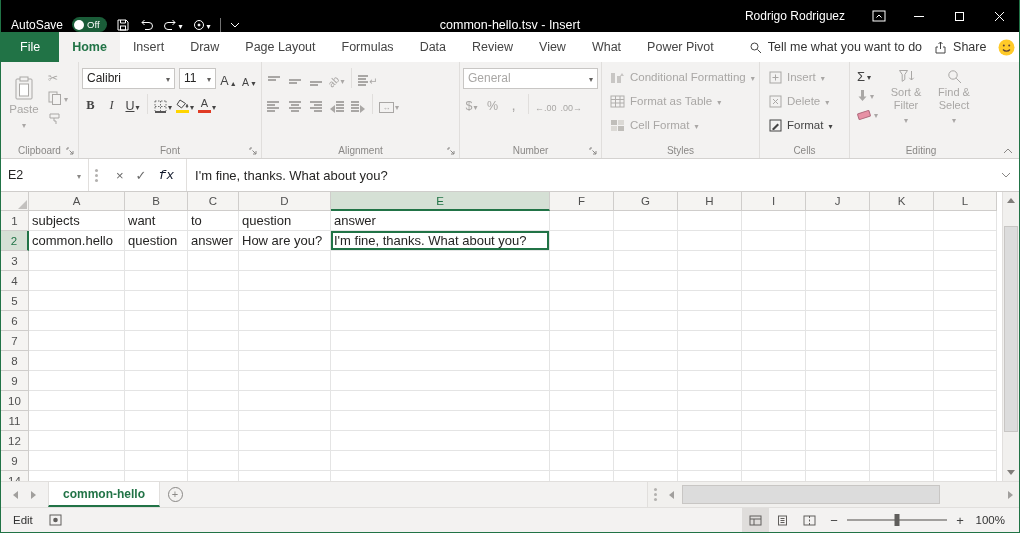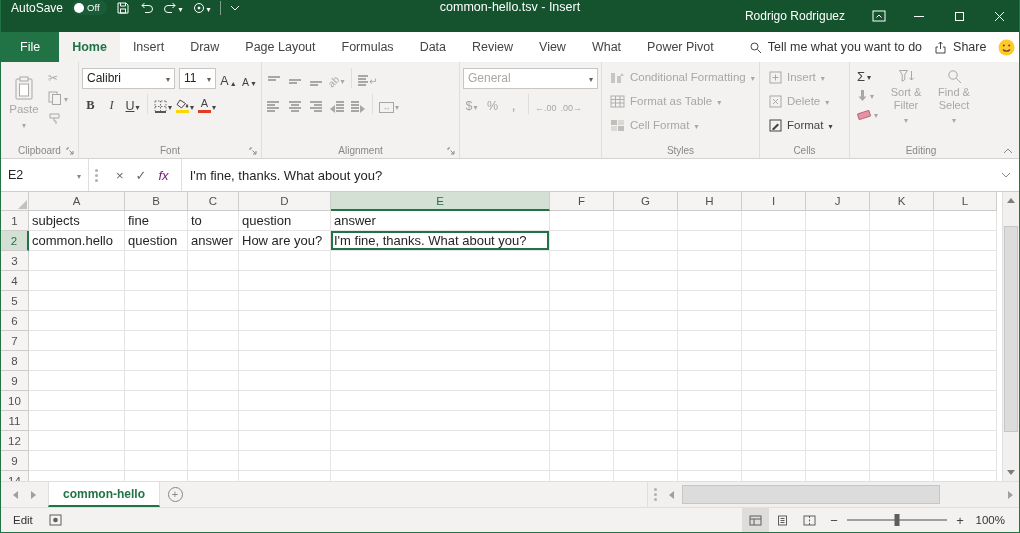--- a/index.html
+++ b/index.html
@@ -1,21 +1,21 @@
 <!DOCTYPE html>
 <html><head>
 <meta charset="utf-8">
 <style>
 *{box-sizing:border-box;margin:0;padding:0}
 html,body{width:1020px;height:533px;overflow:hidden}
 body{font-family:"Liberation Sans","DejaVu Sans",sans-serif;font-size:12px;color:#252423;background:#fff}
 .app{width:1020px;height:533px;display:flex;flex-direction:column;border:1px solid #217346;border-top:none}
 
 
-.titlebar{flex:0 0 32px;background:#14532d;color:#fff;display:flex;align-items:flex-start;position:relative}
+.titlebar{flex:0 0 32px;background:#000000;color:#fff;display:flex;align-items:flex-end;position:relative}
 .qat{display:flex;align-items:center;gap:9px;padding-left:10px;z-index:2}
 .autosave-label{font-size:12px;color:#fff}
 .toggle{display:flex;align-items:center;gap:3px;background:#1a5c38;border-radius:8px;height:15px;padding:0 7px 0 2px}
 .knob{width:10px;height:10px;border-radius:50%;background:#fff}
 .toggle-label{font-size:9.5px;color:#fff}
 .qat-sep{width:1px;height:14px;background:rgba(255,255,255,.45)}
 .qat-btn{display:flex;align-items:center;gap:1px}
 .title{position:absolute;left:0;right:0;text-align:center;font-size:12.5px;pointer-events:none;color:#fff}
 .tb-right{margin-left:auto;display:flex;align-items:center;height:100%;z-index:2}
 .user-name{font-size:12px;margin-right:14px}
@@ -74,21 +74,21 @@
 .ed-left{display:flex;flex-direction:column;gap:3px;padding:3px 2px 0}
 .edbig{width:48px;display:flex;flex-direction:column;align-items:center;justify-content:flex-start;text-align:center;font-size:11px;line-height:1.15;gap:2px;padding-top:4px}
 .collapse-ribbon{position:absolute;right:6px;bottom:4px;color:#8a8886}
 
 
 .formulabar{flex:0 0 33px;background:#fff;display:flex;align-items:stretch;border-bottom:1px solid #cfcdcb}
 .namebox{width:88px;border-right:1px solid #e1dfdd;display:flex;align-items:center;justify-content:space-between;padding:0 7px;font-size:12.5px}
 .namebox .caret{color:#8a8886}
 .fx-area{display:flex;align-items:center;gap:12px;padding:0 12px;border-right:1px solid #e1dfdd}
 .fx-btn{font-size:13px;color:#696969}
-.fx-glyph{font-family:Liberation Sans, sans-serif;font-style:italic;color:#701a75;font-size:13px}
+.fx-glyph{font-family:Liberation Mono, monospace;font-style:italic;color:#0f172a;font-size:13px}
 .f-content{flex:1;display:flex;align-items:center;padding-left:8px;font-size:13px;white-space:nowrap;overflow:hidden}
 .f-expand{width:26px;display:flex;align-items:center;justify-content:center;color:#8a8886}
 .vdots{width:3px;height:3px;border-radius:50%;background:#b3b1af;box-shadow:0 -5px 0 #b3b1af,0 5px 0 #b3b1af;align-self:center;margin:0 6px}
 
 
 .gridarea{flex:1;display:flex;overflow:hidden;background:#fff}
 .grid{flex:1;overflow:hidden}
 .g-hrow{display:flex;height:19px}
 .g-corner{width:28px;flex:0 0 28px;background:#f5f4f2;border-right:1px solid #cfcdcb;border-bottom:1px solid #cfcdcb;position:relative}
 .corner-tri{position:absolute;right:1px;bottom:1px;width:0;height:0;border-left:9px solid transparent;border-bottom:9px solid #c3c1bf}
@@ -437,20 +437,28 @@
             <span class="vr"></span>
             <span class="fbtn" style="font-size:9px">
                 <span>←.00</span>
               </span>
             <span class="fbtn" style="font-size:9px">
                 <span>.00→</span>
               </span>
           </div>
         </div>
       </div>
+      <div class="rg-foot">
+        <span>Number</span>
+        <span class="dlg">
+            <svg width="9" height="9" viewBox="0 0 9 9" fill="none" stroke="#8a8886">
+              <path d="M1 3V1h2M3.5 3.5L7 7M7 4v3H4"></path>
+            </svg>
+          </span>
+      </div>
     </div>
 
     <div class="rgroup" style="width:158px">
       <div class="rg-body">
         <div class="rg-col">
           <div class="stybtn dis">
             <svg width="15" height="13" viewBox="0 0 15 13">
                 <rect x="1" y="2" width="4" height="10" fill="#c8c6c4"></rect>
                 <rect x="7" y="5" width="4" height="7" fill="#c8c6c4"></rect>
                 <path d="M12 2l2 3h-4z" fill="#c8c6c4"></path>
@@ -602,21 +610,21 @@
           <div class="g-colhdr" style="width: 64px;">G</div>
           <div class="g-colhdr" style="width: 64px;">H</div>
           <div class="g-colhdr" style="width: 64px;">I</div>
           <div class="g-colhdr" style="width: 64px;">J</div>
           <div class="g-colhdr" style="width: 64px;">K</div>
           <div class="g-colhdr" style="width: 63px;">L</div>
         </div>
         <div class="g-row">
           <div class="g-rowhdr">1</div>
           <div class="g-cell" style="width: 96px;">subjects</div>
-          <div class="g-cell" style="width: 63px;">fine</div>
+          <div class="g-cell" style="width: 63px;">want</div>
           <div class="g-cell" style="width: 51px;">to</div>
           <div class="g-cell" style="width: 92px;">question</div>
           <div class="g-cell" style="width: 219px;">answer</div>
           <div class="g-cell" style="width: 64px;"></div>
           <div class="g-cell" style="width: 64px;"></div>
           <div class="g-cell" style="width: 64px;"></div>
           <div class="g-cell" style="width: 64px;"></div>
           <div class="g-cell" style="width: 64px;"></div>
           <div class="g-cell" style="width: 64px;"></div>
           <div class="g-cell" style="width: 63px;"></div>

